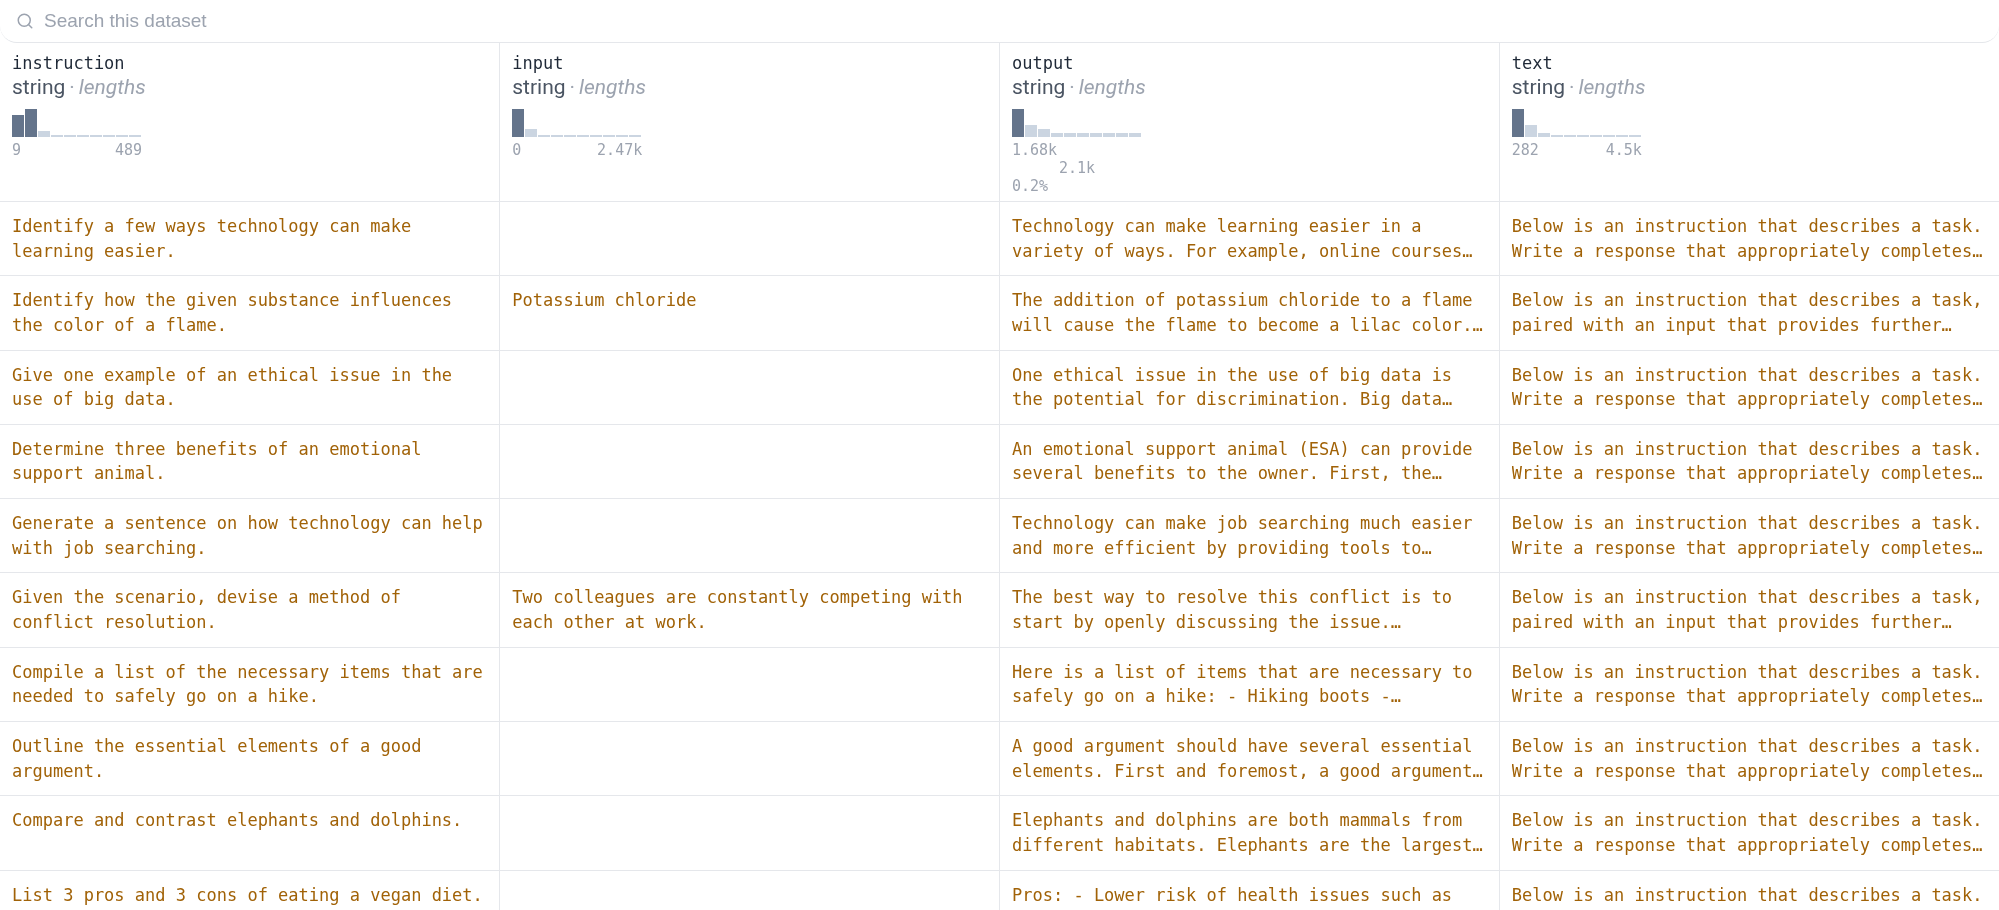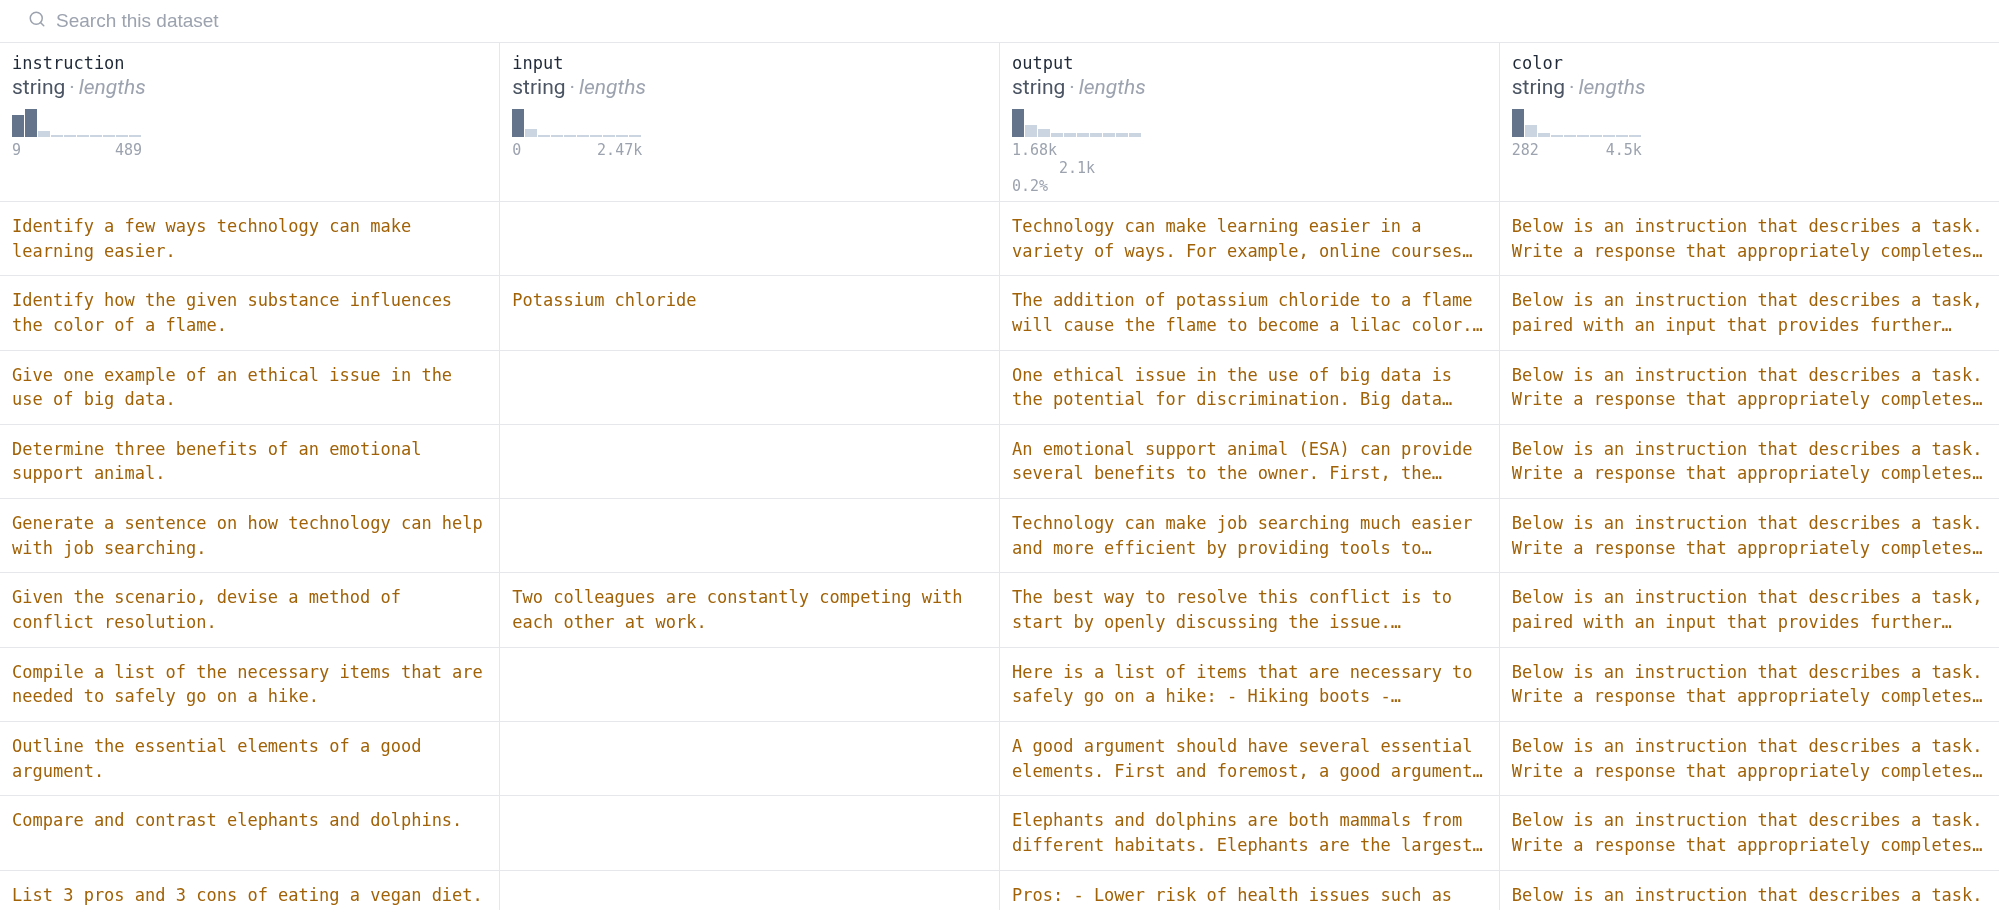--- a/index.html
+++ b/index.html
@@ -8,23 +8,24 @@
   box-sizing: border-box;
 }
 body {
   font-family: -apple-system, BlinkMacSystemFont, "Segoe UI", Roboto, Helvetica, Arial, sans-serif;
   background: #fff;
   color: #111;
   width: 1999px;
 }
 .search-bar {
   display: flex;
-  align-items: flex-start;
-  padding: 10px 28px;
+  align-items: center;
+  padding: 10px 16px;
   border-bottom: 1px solid #e5e7eb;
+  border-radius: 17px;
 }
 .search-icon {
   width: 18px;
   height: 18px;
   color: #9ca3af;
   margin-right: 10px;
   flex-shrink: 0;
 }
 .search-input {
   border: none;
@@ -206,21 +207,21 @@
               <div class="bar" style="height: 4px;"></div>
             </div>
             <div class="histo-labels triple" style="width: 130px; flex-direction: column;">
               <span>1.68k</span>
               <span>2.1k</span>
               <span>0.2%</span>
             </div>
           </div>
         </th>
         <th>
-          <div class="col-name">color</div>
+          <div class="col-name">text</div>
           <div class="col-meta"><span class="type">string</span><span class="sep">·</span><span class="lengths">lengths</span></div>
           <div class="histo-wrap">
             <div class="histo">
               <div class="bar tall" style="height: 28px;"></div>
               <div class="bar" style="height: 12px;"></div>
               <div class="bar" style="height: 4px;"></div>
               <div class="bar" style="height: 2px;"></div>
               <div class="bar" style="height: 2px;"></div>
               <div class="bar" style="height: 2px;"></div>
               <div class="bar" style="height: 2px;"></div>

